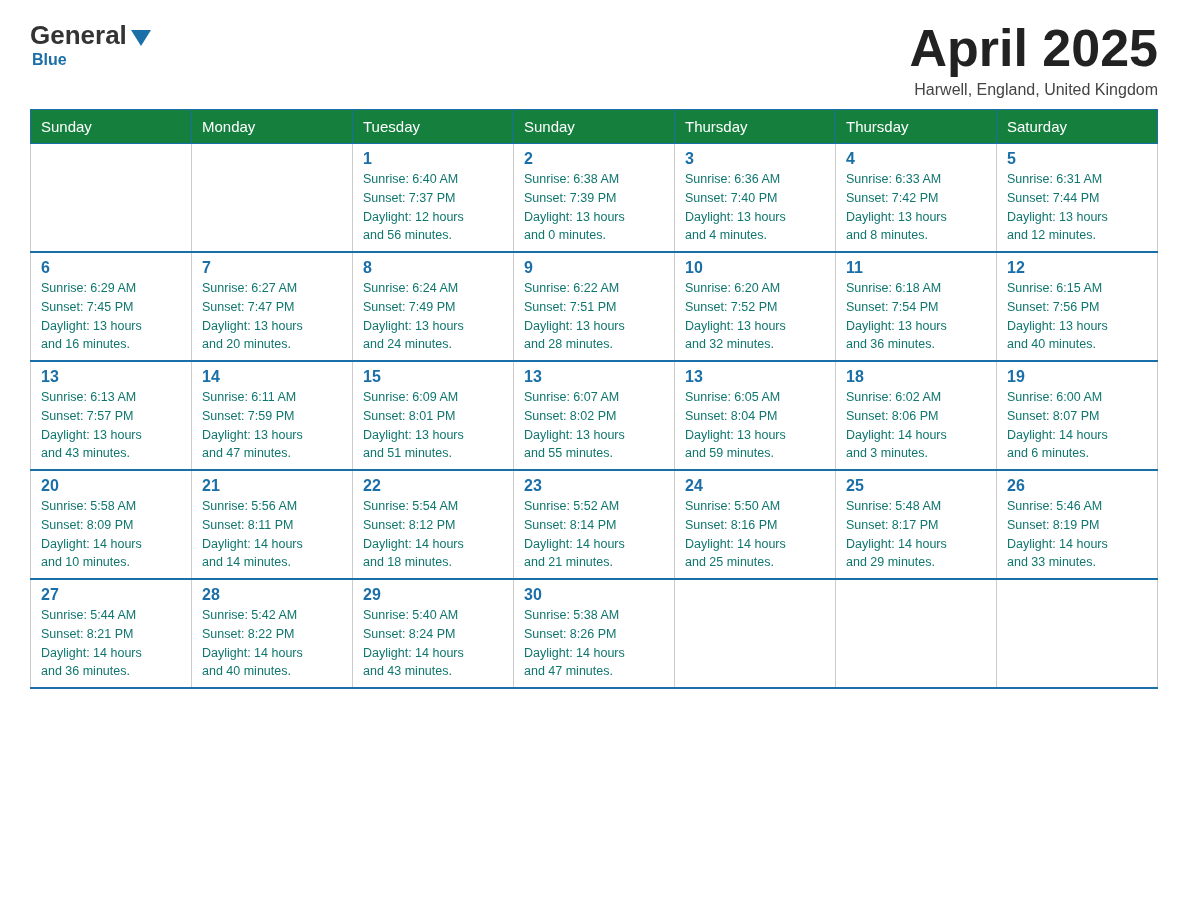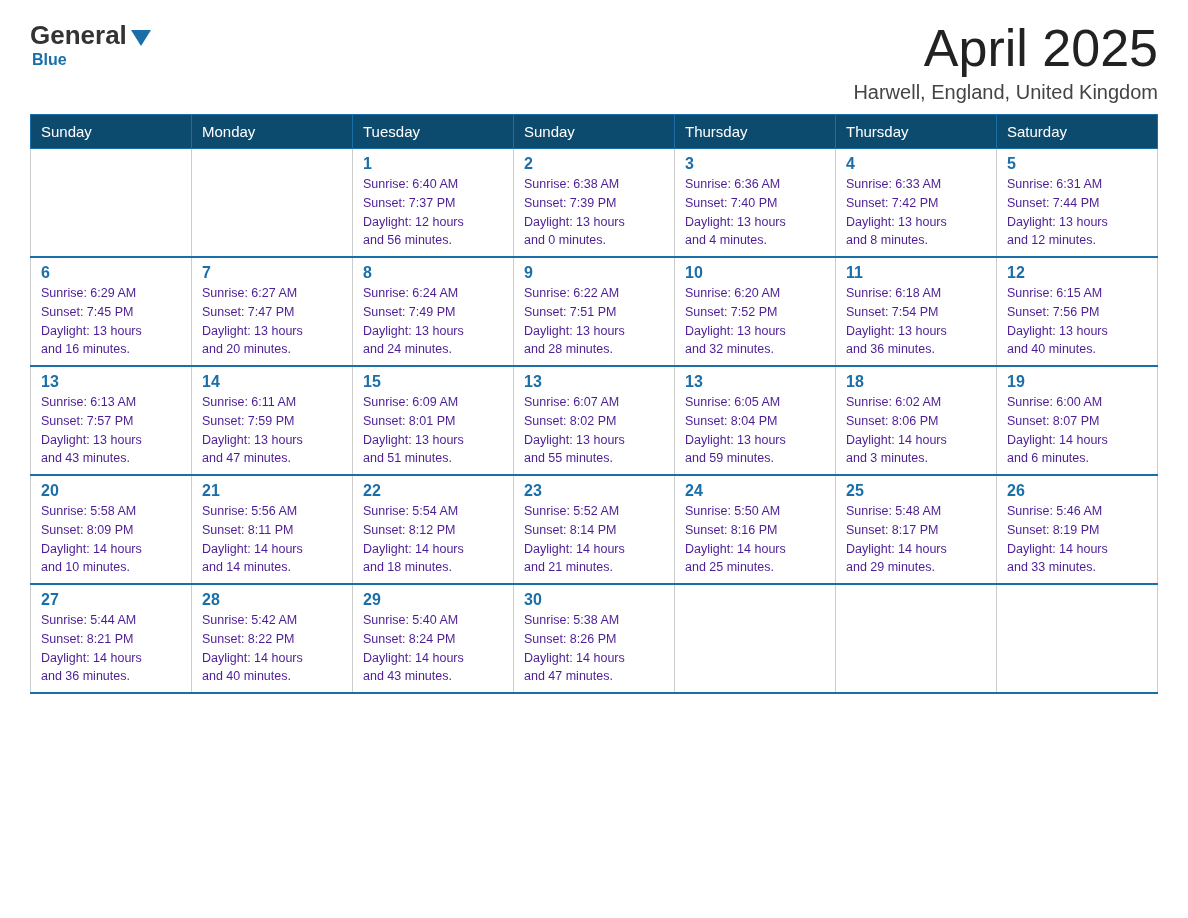--- a/index.html
+++ b/index.html
@@ -44,36 +44,36 @@
       font-size: 16px;
       font-weight: bold;
       color: #1a6fa8;
       margin-left: 2px;
     }
     .title-section {
       text-align: right;
     }
     .title-month {
       font-size: 52px;
-      font-weight: normal;
+      font-weight: bold;
       color: #222;
       line-height: 1.1;
     }
     .title-location {
-      font-size: 20px;
+      font-size: 16px;
       color: #444;
       margin-top: 4px;
     }
     table {
       width: 100%;
       border-collapse: collapse;
       margin-top: 10px;
     }
     thead tr th {
-      background-color: #0c4a6e;
+      background-color: #15803d;
       color: #fff;
       text-align: left;
       padding: 8px 10px;
       font-size: 15px;
       font-weight: normal;
       border: 1px solid #1a6fa8;
     }
     tbody tr td {
       vertical-align: top;
       padding: 6px 10px;
@@ -86,21 +86,21 @@
       border-bottom: 2px solid #1a6fa8;
     }
     .day-number {
       font-size: 16px;
       font-weight: bold;
       color: #1a6fa8;
       display: block;
       margin-bottom: 2px;
     }
     .day-info {
-      color: #4c1d95;
+      color: #0f766e;
       font-size: 12.5px;
       line-height: 1.5;
     }
     td.empty {
       background: #fff;
     }
   </style>
 </head>
 <body>
 

